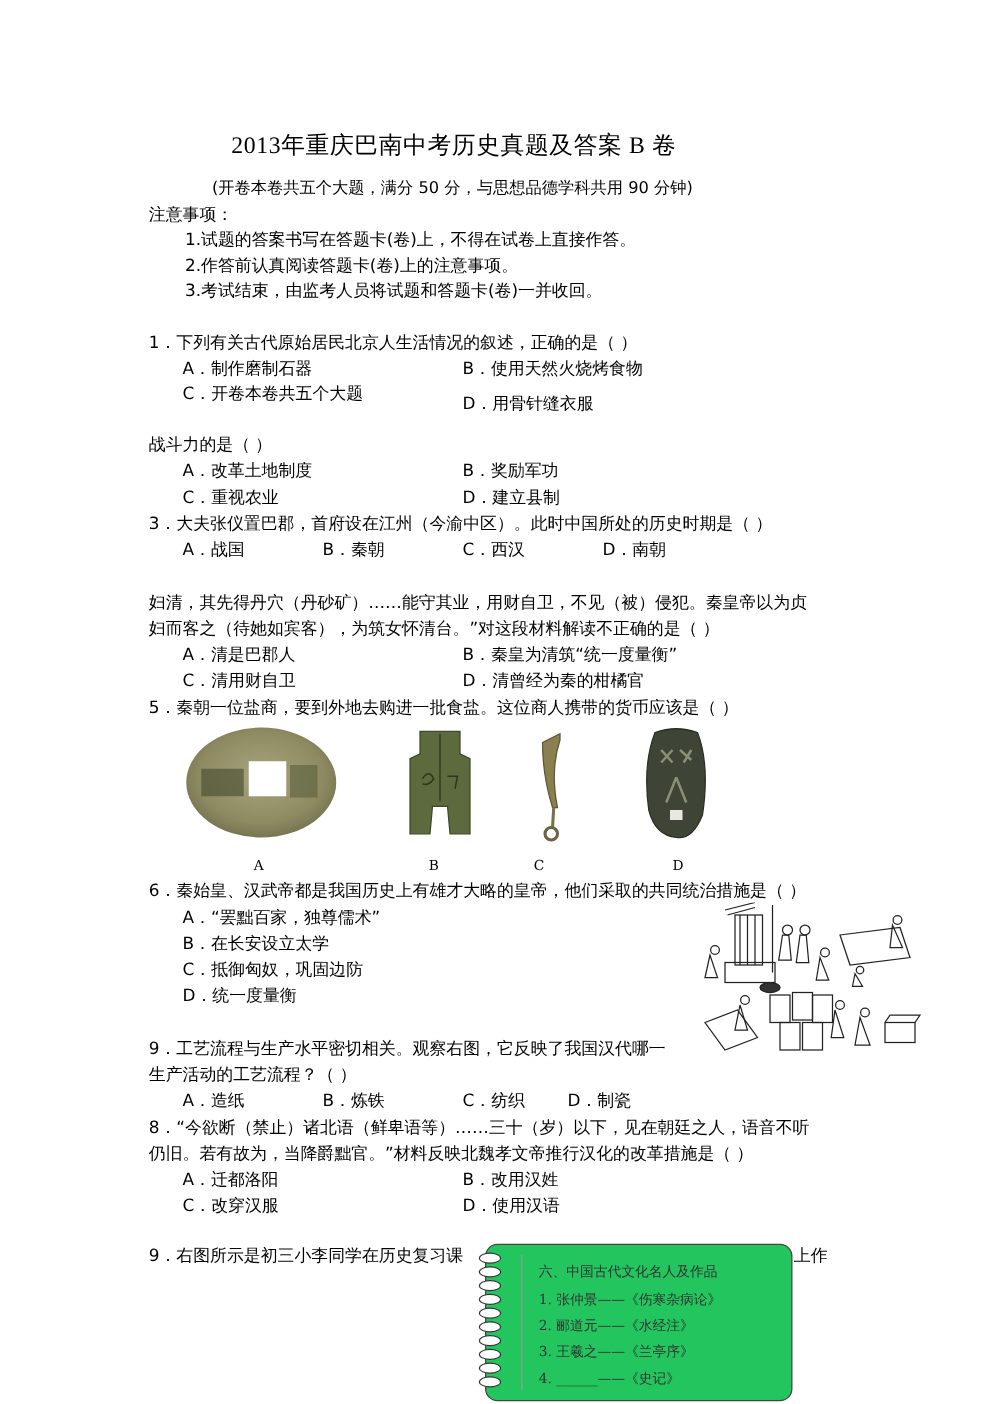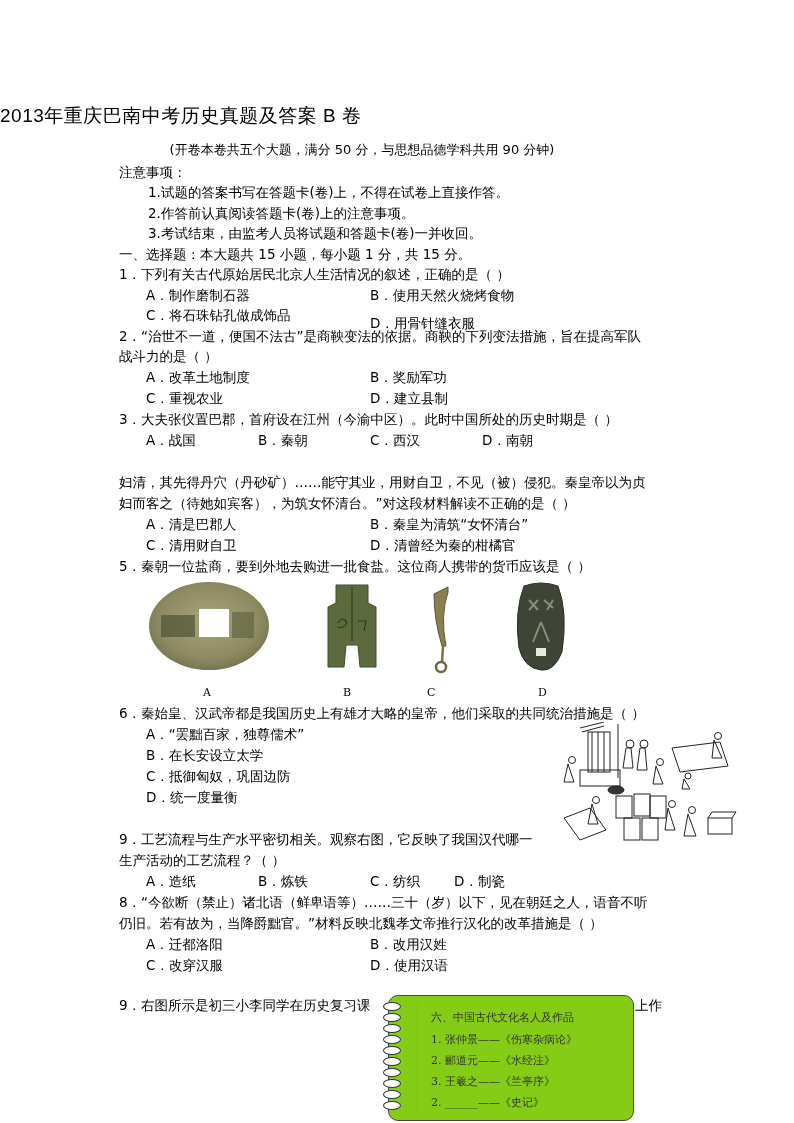--- a/index.html
+++ b/index.html
@@ -1,72 +1,70 @@
 <!DOCTYPE html>
 <html><head>
 <meta charset="utf-8">
 <style>
   html, body { margin:0; padding:0; background:#ffffff; }
   body { width:794px; height:1123px; position:relative; overflow:hidden;
          font-family:"DejaVu Sans", sans-serif; color:#000; }
   .page { position:absolute; left:0; top:0; width:794px; height:1123px; }
-  .title { position:absolute; top:103px; left:0; width:726px; 
-           font-family:Liberation Sans, sans-serif; font-size:19px; letter-spacing:0.5px; }
+  .title { position:absolute; top:103px; left:0; width:726px; text-align:center;
+           font-family:Liberation Serif, serif; font-size:19px; letter-spacing:0.5px; }
   .subtitle { position:absolute; top:141px; left:0; width:724px; text-align:center;
               font-size:13px; }
   .line { position:absolute; left:119px; font-size:13.5px; white-space:nowrap; line-height:18px;text-align:center; }
   .ind1 { left:148px; }
   .opt { position:absolute; font-size:13.5px; white-space:nowrap; line-height:18px; }
   .coin-label { position:absolute; font-family:"DejaVu Serif", serif; font-size:11px; }
   .fig { position:absolute; }
   .notebook { position:absolute; left:388px; top:995px; width:246px; height:126px;
-              border:1.5px solid #444; border-radius:10px; background:#84cc16; box-sizing:border-box; }
+              border:1.5px solid #444; border-radius:10px; background:#22c55e; box-sizing:border-box; }
   .nb-ring { position:absolute; left:-6px; width:18px; height:9px; border:1.5px solid #333;
              border-radius:50%; box-sizing:border-box; background:#fff; }
   .nb-line { position:absolute; left:42px; font-family:"DejaVu Serif", serif; font-size:11px;
              color:#333; white-space:nowrap; }
   .nb-sep { position:absolute; left:28px; top:8px; width:1px; height:108px; background:#999; }
 </style>
 </head>
 <body>
 
 <div class="page">
 
   <div class="title">2013年重庆巴南中考历史真题及答案 B 卷</div>
   <div class="subtitle">(开卷本卷共五个大题，满分 50 分，与思想品德学科共用 90 分钟)</div>
 
   <div class="line" style="top:163px">注意事项：</div>
   <div class="line ind1" style="top:183px">1.试题的答案书写在答题卡(卷)上，不得在试卷上直接作答。</div>
   <div class="line ind1" style="top:204px">2.作答前认真阅读答题卡(卷)上的注意事项。</div>
   <div class="line ind1" style="top:224px">3.考试结束，由监考人员将试题和答题卡(卷)一并收回。</div>
-  <div class="line" style="top:245px">一、选择题：本大题共 15 小题，每小题 1 分，共 15 分。</div>
 
   <div class="line" style="top:265px">1．下列有关古代原始居民北京人生活情况的叙述，正确的是（  ）</div>
   <div class="opt" style="top:286px;left:146px">A．制作磨制石器</div>
   <div class="opt" style="top:286px;left:370px">B．使用天然火烧烤食物</div>
-  <div class="opt" style="top:306px;left:146px">C．将石珠钻孔做成饰品</div>
+  <div class="opt" style="top:306px;left:146px">C．开卷本卷共五个大题</div>
   <div class="opt" style="top:314px;left:370px">D．用骨针缝衣服</div>
 
-  <div class="line" style="top:327px">2．“治世不一道，便国不法古”是商鞅变法的依据。商鞅的下列变法措施，旨在提高军队</div>
   <div class="line" style="top:347px">战斗力的是（  ）</div>
   <div class="opt" style="top:368px;left:146px">A．改革土地制度</div>
   <div class="opt" style="top:368px;left:370px">B．奖励军功</div>
   <div class="opt" style="top:389px;left:146px">C．重视农业</div>
   <div class="opt" style="top:389px;left:370px">D．建立县制</div>
 
   <div class="line" style="top:410px">3．大夫张仪置巴郡，首府设在江州（今渝中区）。此时中国所处的历史时期是（  ）</div>
   <div class="opt" style="top:431px;left:146px">A．战国</div>
   <div class="opt" style="top:431px;left:258px">B．秦朝</div>
   <div class="opt" style="top:431px;left:370px">C．西汉</div>
   <div class="opt" style="top:431px;left:482px">D．南朝</div>
 
   <div class="line" style="top:473px">妇清，其先得丹穴（丹砂矿）……能守其业，用财自卫，不见（被）侵犯。秦皇帝以为贞</div>
   <div class="line" style="top:494px">妇而客之（待她如宾客），为筑女怀清台。”对这段材料解读不正确的是（  ）</div>
   <div class="opt" style="top:515px;left:146px">A．清是巴郡人</div>
-  <div class="opt" style="top:515px;left:370px">B．秦皇为清筑“女怀清台”</div>
+  <div class="opt" style="top:515px;left:370px">B．秦皇为清筑“统一度量衡”</div>
   <div class="opt" style="top:536px;left:146px">C．清用财自卫</div>
   <div class="opt" style="top:536px;left:370px">D．清曾经为秦的柑橘官</div>
 
   <div class="line" style="top:557px">5．秦朝一位盐商，要到外地去购进一批食盐。这位商人携带的货币应该是（  ）</div>
 
   <svg class="fig" style="left:147px;top:580px" width="125" height="92">
     <defs>
       <radialGradient id="gA" cx="50%" cy="45%" r="60%">
         <stop offset="0%" stop-color="#a9a57e"></stop>
           <stop offset="70%" stop-color="#8d8a62"></stop>
@@ -180,16 +178,16 @@
     <div class="nb-ring" style="top:61px"></div>
     <div class="nb-ring" style="top:72px"></div>
     <div class="nb-ring" style="top:83px"></div>
     <div class="nb-ring" style="top:94px"></div>
     <div class="nb-ring" style="top:105px"></div>
     <div class="nb-sep"></div>
     <div class="nb-line" style="top:14px">六、中国古代文化名人及作品</div>
     <div class="nb-line" style="top:36px">1. 张仲景——《伤寒杂病论》</div>
     <div class="nb-line" style="top:57px">2. 郦道元——《水经注》</div>
     <div class="nb-line" style="top:78px">3. 王羲之——《兰亭序》</div>
-    <div class="nb-line" style="top:99px">2. ______——《史记》</div>
+    <div class="nb-line" style="top:99px">4. ______——《史记》</div>
   </div>
 
 </div>
 
 </body></html>

